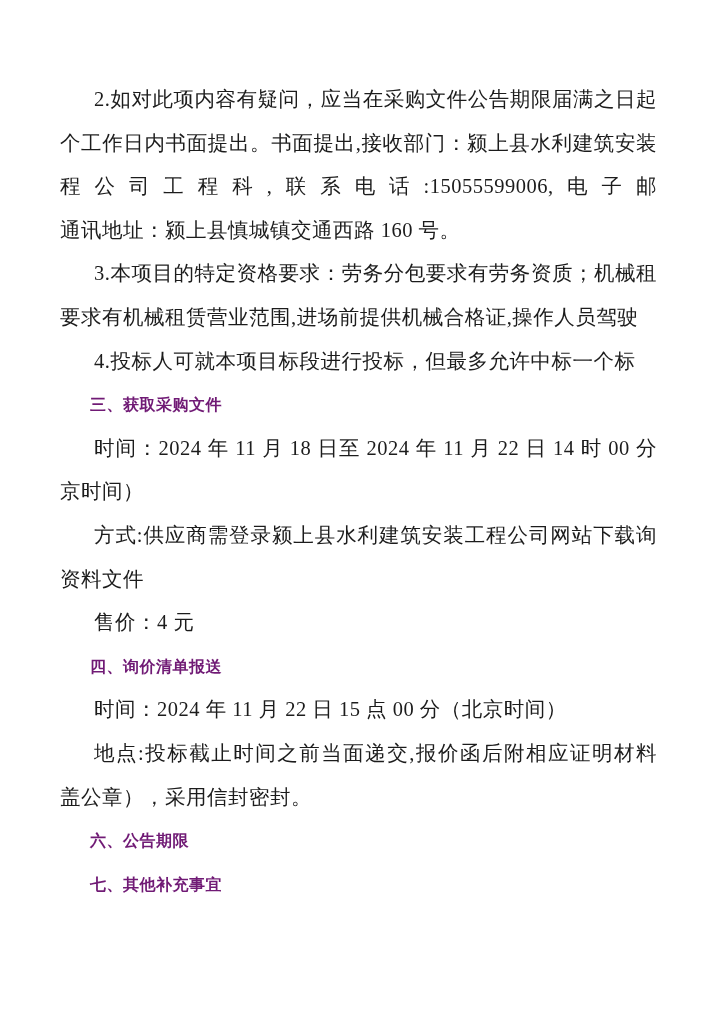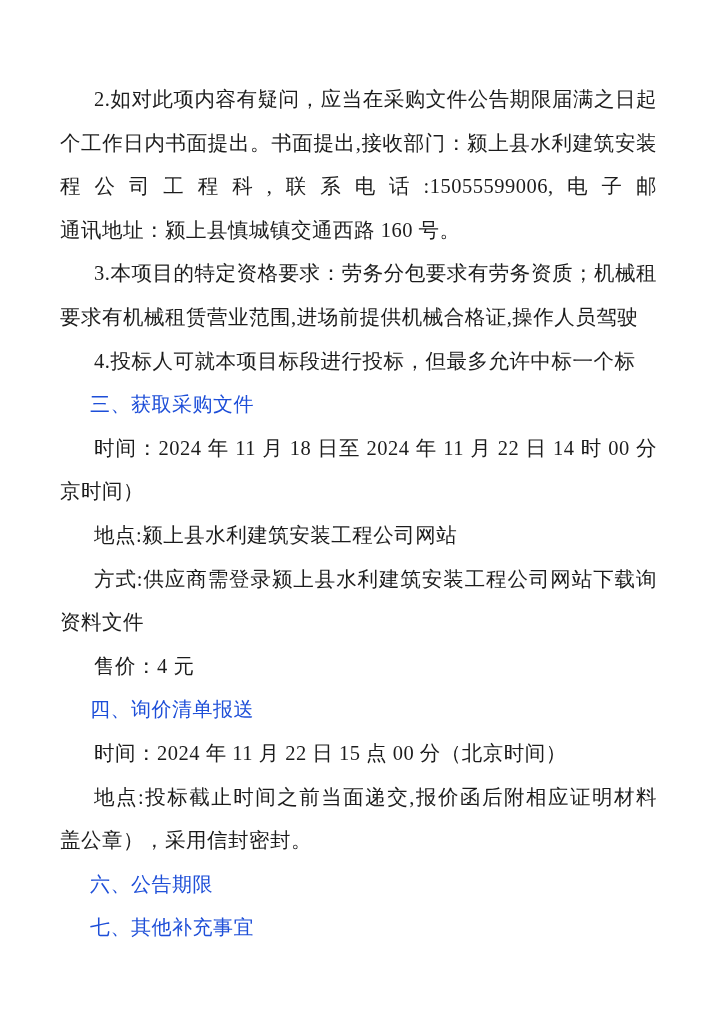--- a/index.html
+++ b/index.html
@@ -31,23 +31,23 @@
   }
   .line.indent {
     text-indent: 34px;
   }
   .line.fill {
     text-align: justify;
     text-align-last: justify;
   }
   .heading .line {
     font-family: "Liberation Sans", "DejaVu Sans", sans-serif;
-    font-weight: normal;
-    font-size: 20px;
-    color: #1d4ed8;
+    font-weight: bold;
+    font-size: 16px;
+    color: #701a75;
     text-indent: 30px;
     text-align: left;
     text-align-last: left;
   }
 </style>
 </head>
 <body>
 
 <div class="page">
   <div class="doc" id="doc">
@@ -65,23 +65,20 @@
         <div class="line indent">4.投标人可就本项目标段进行投标，但最多允许中标一个标段。</div>
       </div>
       <div class="block heading">
         <div class="line indent">三、获取采购文件</div>
       </div>
       <div class="block body">
         <div class="line indent fill">时间：2024 年 11 月 18 日至 2024 年 11 月 22 日 14 时 00 分（北</div>
         <div class="line">京时间）</div>
       </div>
       <div class="block body">
-        <div class="line indent">地点:颍上县水利建筑安装工程公司网站</div>
-      </div>
-      <div class="block body">
         <div class="line indent fill">方式:供应商需登录颍上县水利建筑安装工程公司网站下载询价</div>
         <div class="line">资料文件</div>
       </div>
       <div class="block body">
         <div class="line indent">售价：4 元</div>
       </div>
       <div class="block heading">
         <div class="line indent">四、询价清单报送</div>
       </div>
       <div class="block body">

